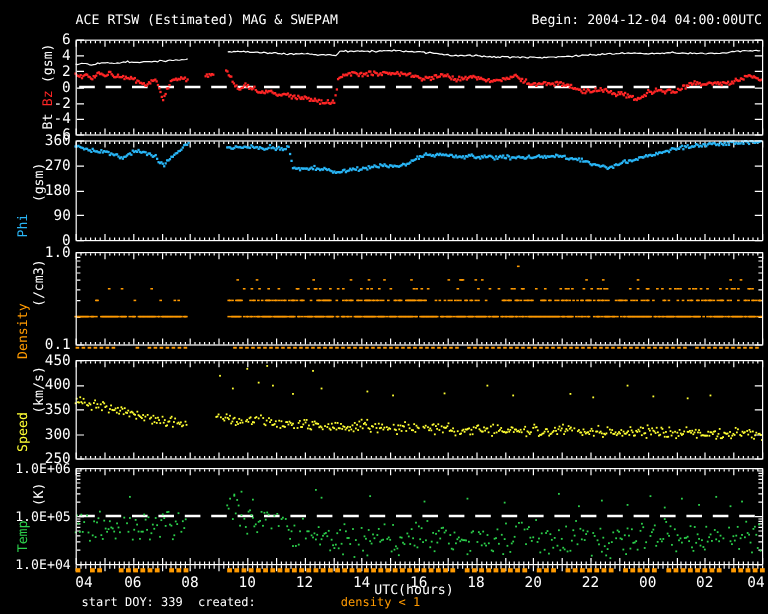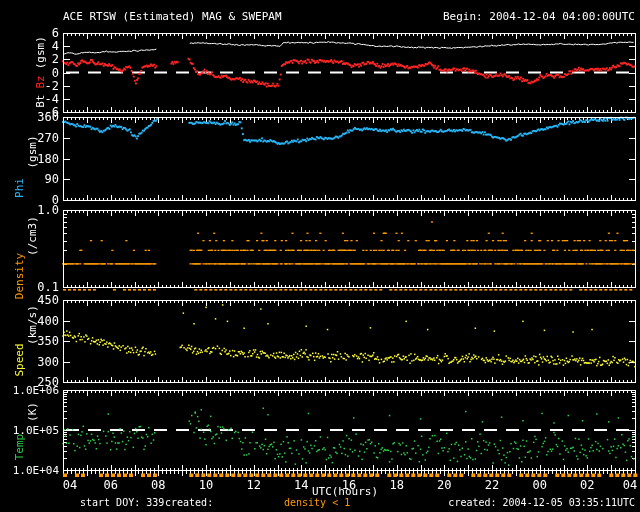--- a/index.html
+++ b/index.html
@@ -13,21 +13,21 @@
   .ylab{position:absolute;transform:translate(-50%,-50%) rotate(-90deg);font-size:11px;white-space:pre;}
   .ylab span{margin:0 3px;}
   .cw{color:#fff;}
   .cbz{color:var(--c-bz,#ff2626);}
   .cphi{color:var(--c-phi,#29b5f5);}
   .cden{color:var(--c-density,#ff9a00);}
   .cspd{color:var(--c-speed,#ffff33);}
   .ctmp{color:var(--c-temp,#2cd14c);}
   .xtitle{position:absolute;left:345px;top:485px;transform:translateX(-50%);font-size:11px;white-space:pre;}
   .foot{position:absolute;top:497px;font-size:10px;white-space:pre;}
-  .f1{left:80px;text-align:right;}
+  .f1{left:68px;text-align:right;}
   .f2{left:165px;}
   .f3{left:284px;color:var(--c-density,#ff9a00);}
   .f4{right:5px;}
 </style>
 </head>
 <body>
 
 <div class="screen">
 
   <div class="hdr title">ACE RTSW (Estimated) MAG &amp; SWEPAM</div>
@@ -2911,15 +2911,14 @@
   <div class="ylab cw" style="left:32px;top:325px">(km/s)</div>
   <div class="ylab cspd" style="left:19px;top:360px">Speed</div>
 
   <div class="ylab cw" style="left:32px;top:412px">(K)</div>
   <div class="ylab ctmp" style="left:19px;top:447px">Temp</div>
 
   <div class="xtitle">UTC(hours)</div>
   <div class="foot f1">start DOY: 339</div>
   <div class="foot f2">created:</div>
   <div class="foot f3">density &lt; 1</div>
-  <div class="foot f4">created: 2004-12-05 03:35:11UTC</div>
 
 </div>
 
 </body></html>

